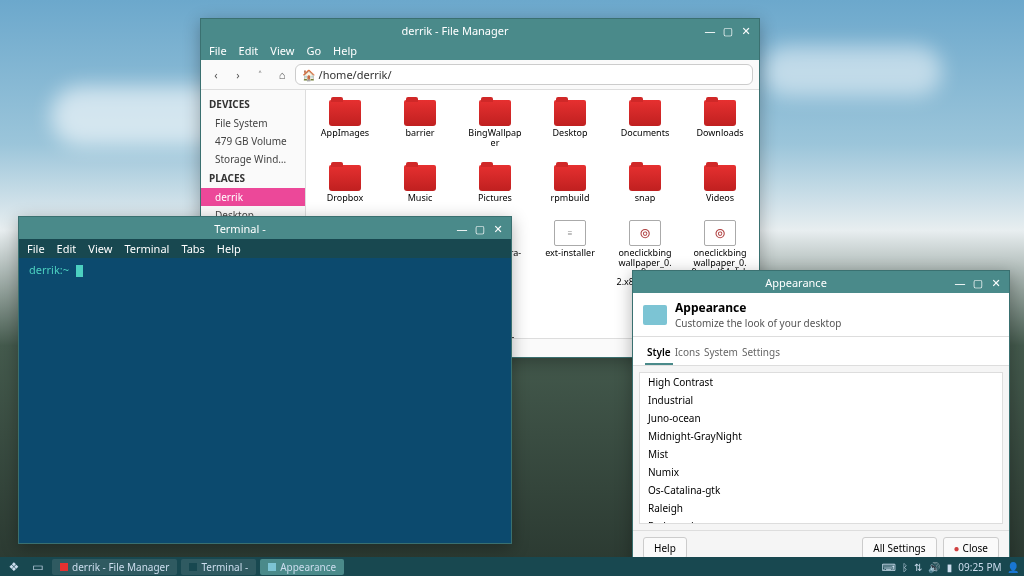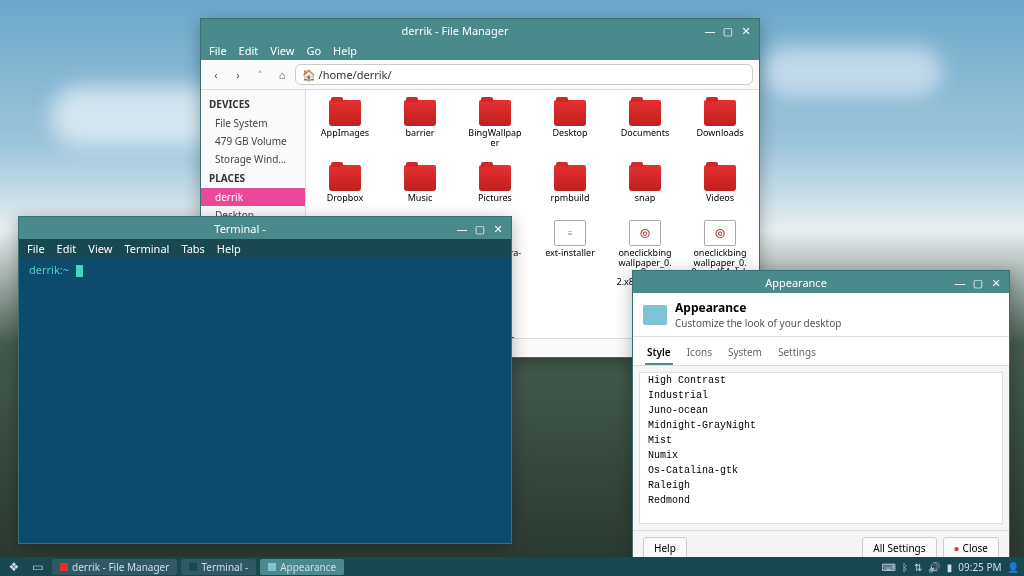--- a/index.html
+++ b/index.html
@@ -43,25 +43,25 @@
 .term .menubar { background: #184850; }
 .term .screen { flex: 1; background: #0c4a6e; color: #4cd0c0; padding: 4px 10px; font-family: "Consolas", monospace; font-size: 11px; }
 .term .caret { display: inline-block; width: 7px; height: 12px; background: #4cd0c0; vertical-align: middle; }
 
 
 .appr { left: 632px; top: 270px; width: 378px; height: 296px; display: flex; flex-direction: column; }
 .appr .header { display: flex; align-items: center; gap: 8px; padding: 6px 10px; background: #fff; border-bottom: 1px solid #ddd; }
 .appr .header .icon { width: 24px; height: 20px; background: #7cc4d4; border-radius: 2px; position: relative; }
 .appr .header .txt .h { font-weight: bold; font-size: 12px; }
 .appr .header .txt .s { font-size: 10px; color: #555; }
-.appr .tabs { display: flex; gap: 12px; padding: 4px 12px 0; background: #fff; font-size: 10px; color: #666; border-bottom: 1px solid #ddd; }
+.appr .tabs { display: flex; gap: 0; padding: 4px 12px 0; background: #fff; font-size: 10px; color: #666; border-bottom: 1px solid #ddd; }
 .appr .tabs .tab { padding: 4px 2px; cursor: pointer; }
 .appr .tabs .tab.active { color: #000; border-bottom: 2px solid #4a8a8a; font-weight: 600; }
 .appr .list { flex: 1; background: #fff; margin: 6px; border: 1px solid #ddd; overflow-y: auto; font-size: 10px; }
-.appr .list .row { padding: 2px 8px; cursor: pointer; font-family: Liberation Mono, monospace; }
+.appr .list .row { padding: 2px 8px; cursor: pointer; }
 .appr .actions { display: flex; padding: 6px 10px; background: #f5f5f5; border-top: 1px solid #ddd; font-size: 10px; gap: 6px; }
 .appr .actions .spacer { flex: 1; }
 .appr .actions button { padding: 3px 10px; font-size: 10px; border: 1px solid #ccc; background: #fafafa; border-radius: 3px; cursor: pointer; }
 .appr .actions .close-dot { color: #d04040; margin-right: 3px; }
 
 
 .taskbar { position: absolute; left: 0; right: 0; bottom: 0; height: 19px; background: #184850; display: flex; align-items: center; color: #cde; font-size: 10px; padding: 0 4px; gap: 4px; }
 .taskbar .startbtn { width: 20px; height: 15px; display: flex; align-items: center; justify-content: center; cursor: pointer; font-size: 12px; }
 .taskbar .task { background: rgba(255,255,255,0.1); padding: 1px 8px; cursor: pointer; border-radius: 2px; display: flex; align-items: center; gap: 4px; }
 .taskbar .task.active { background: #4a8a8a; }

